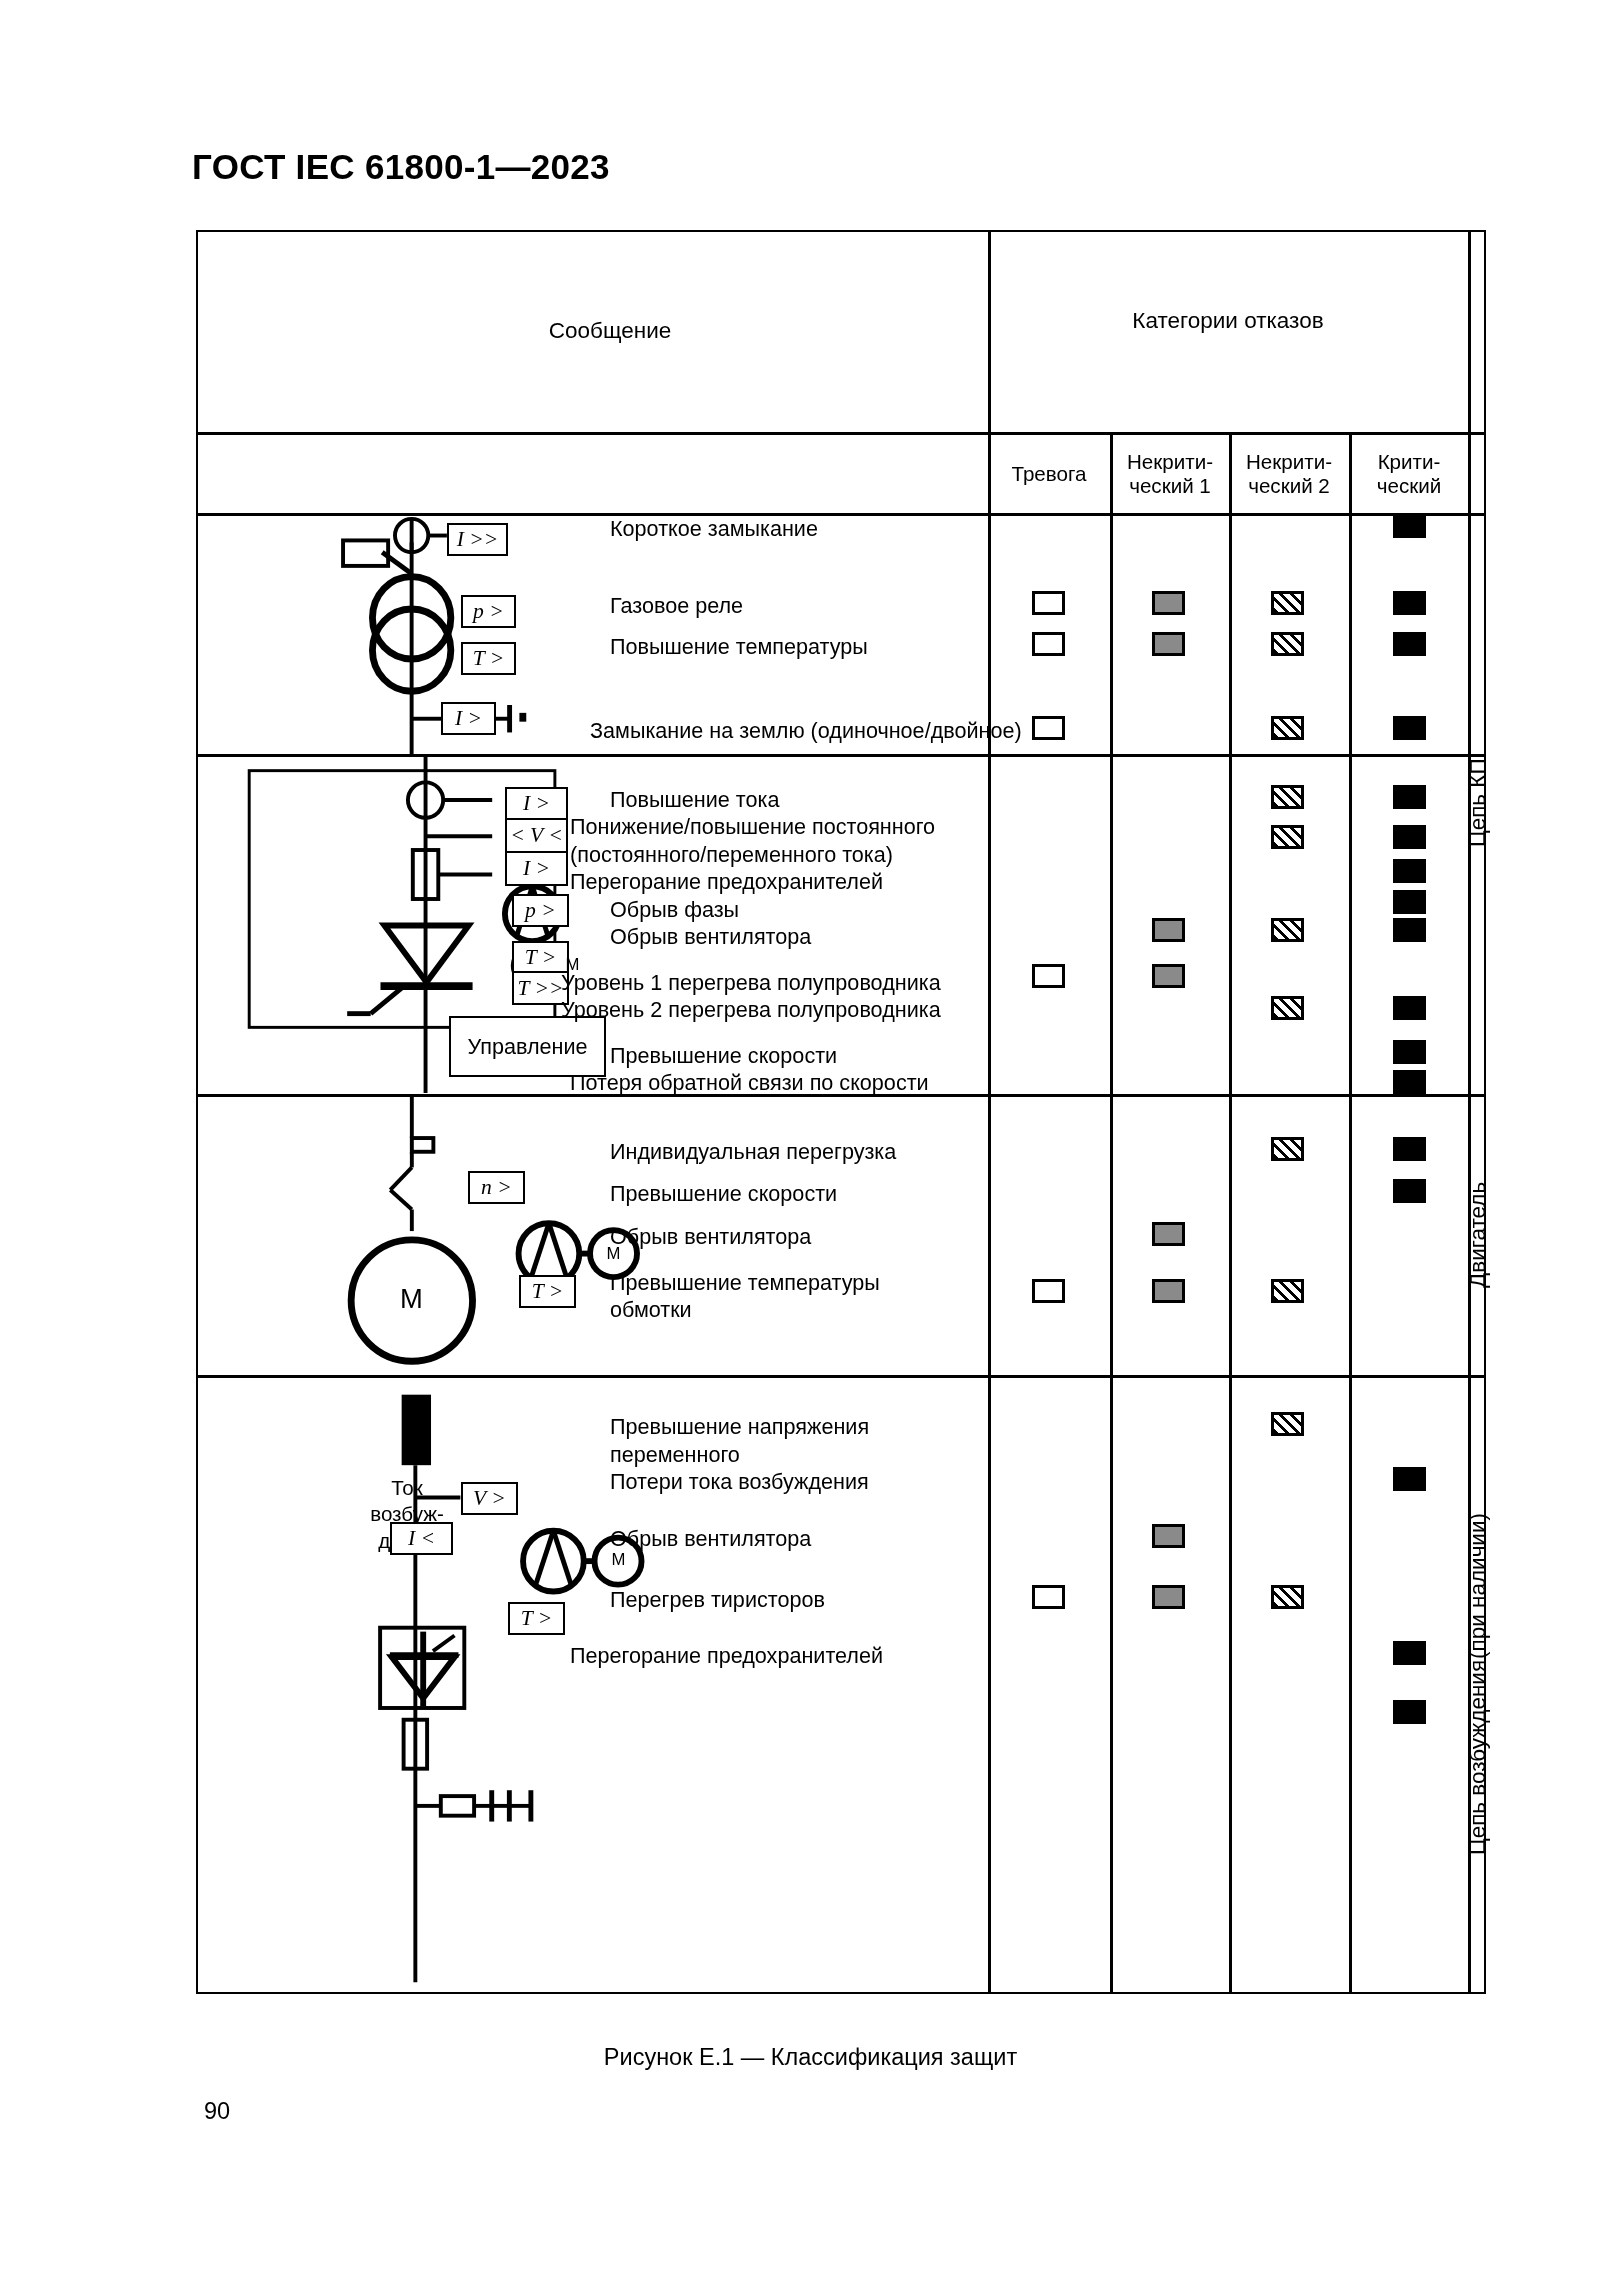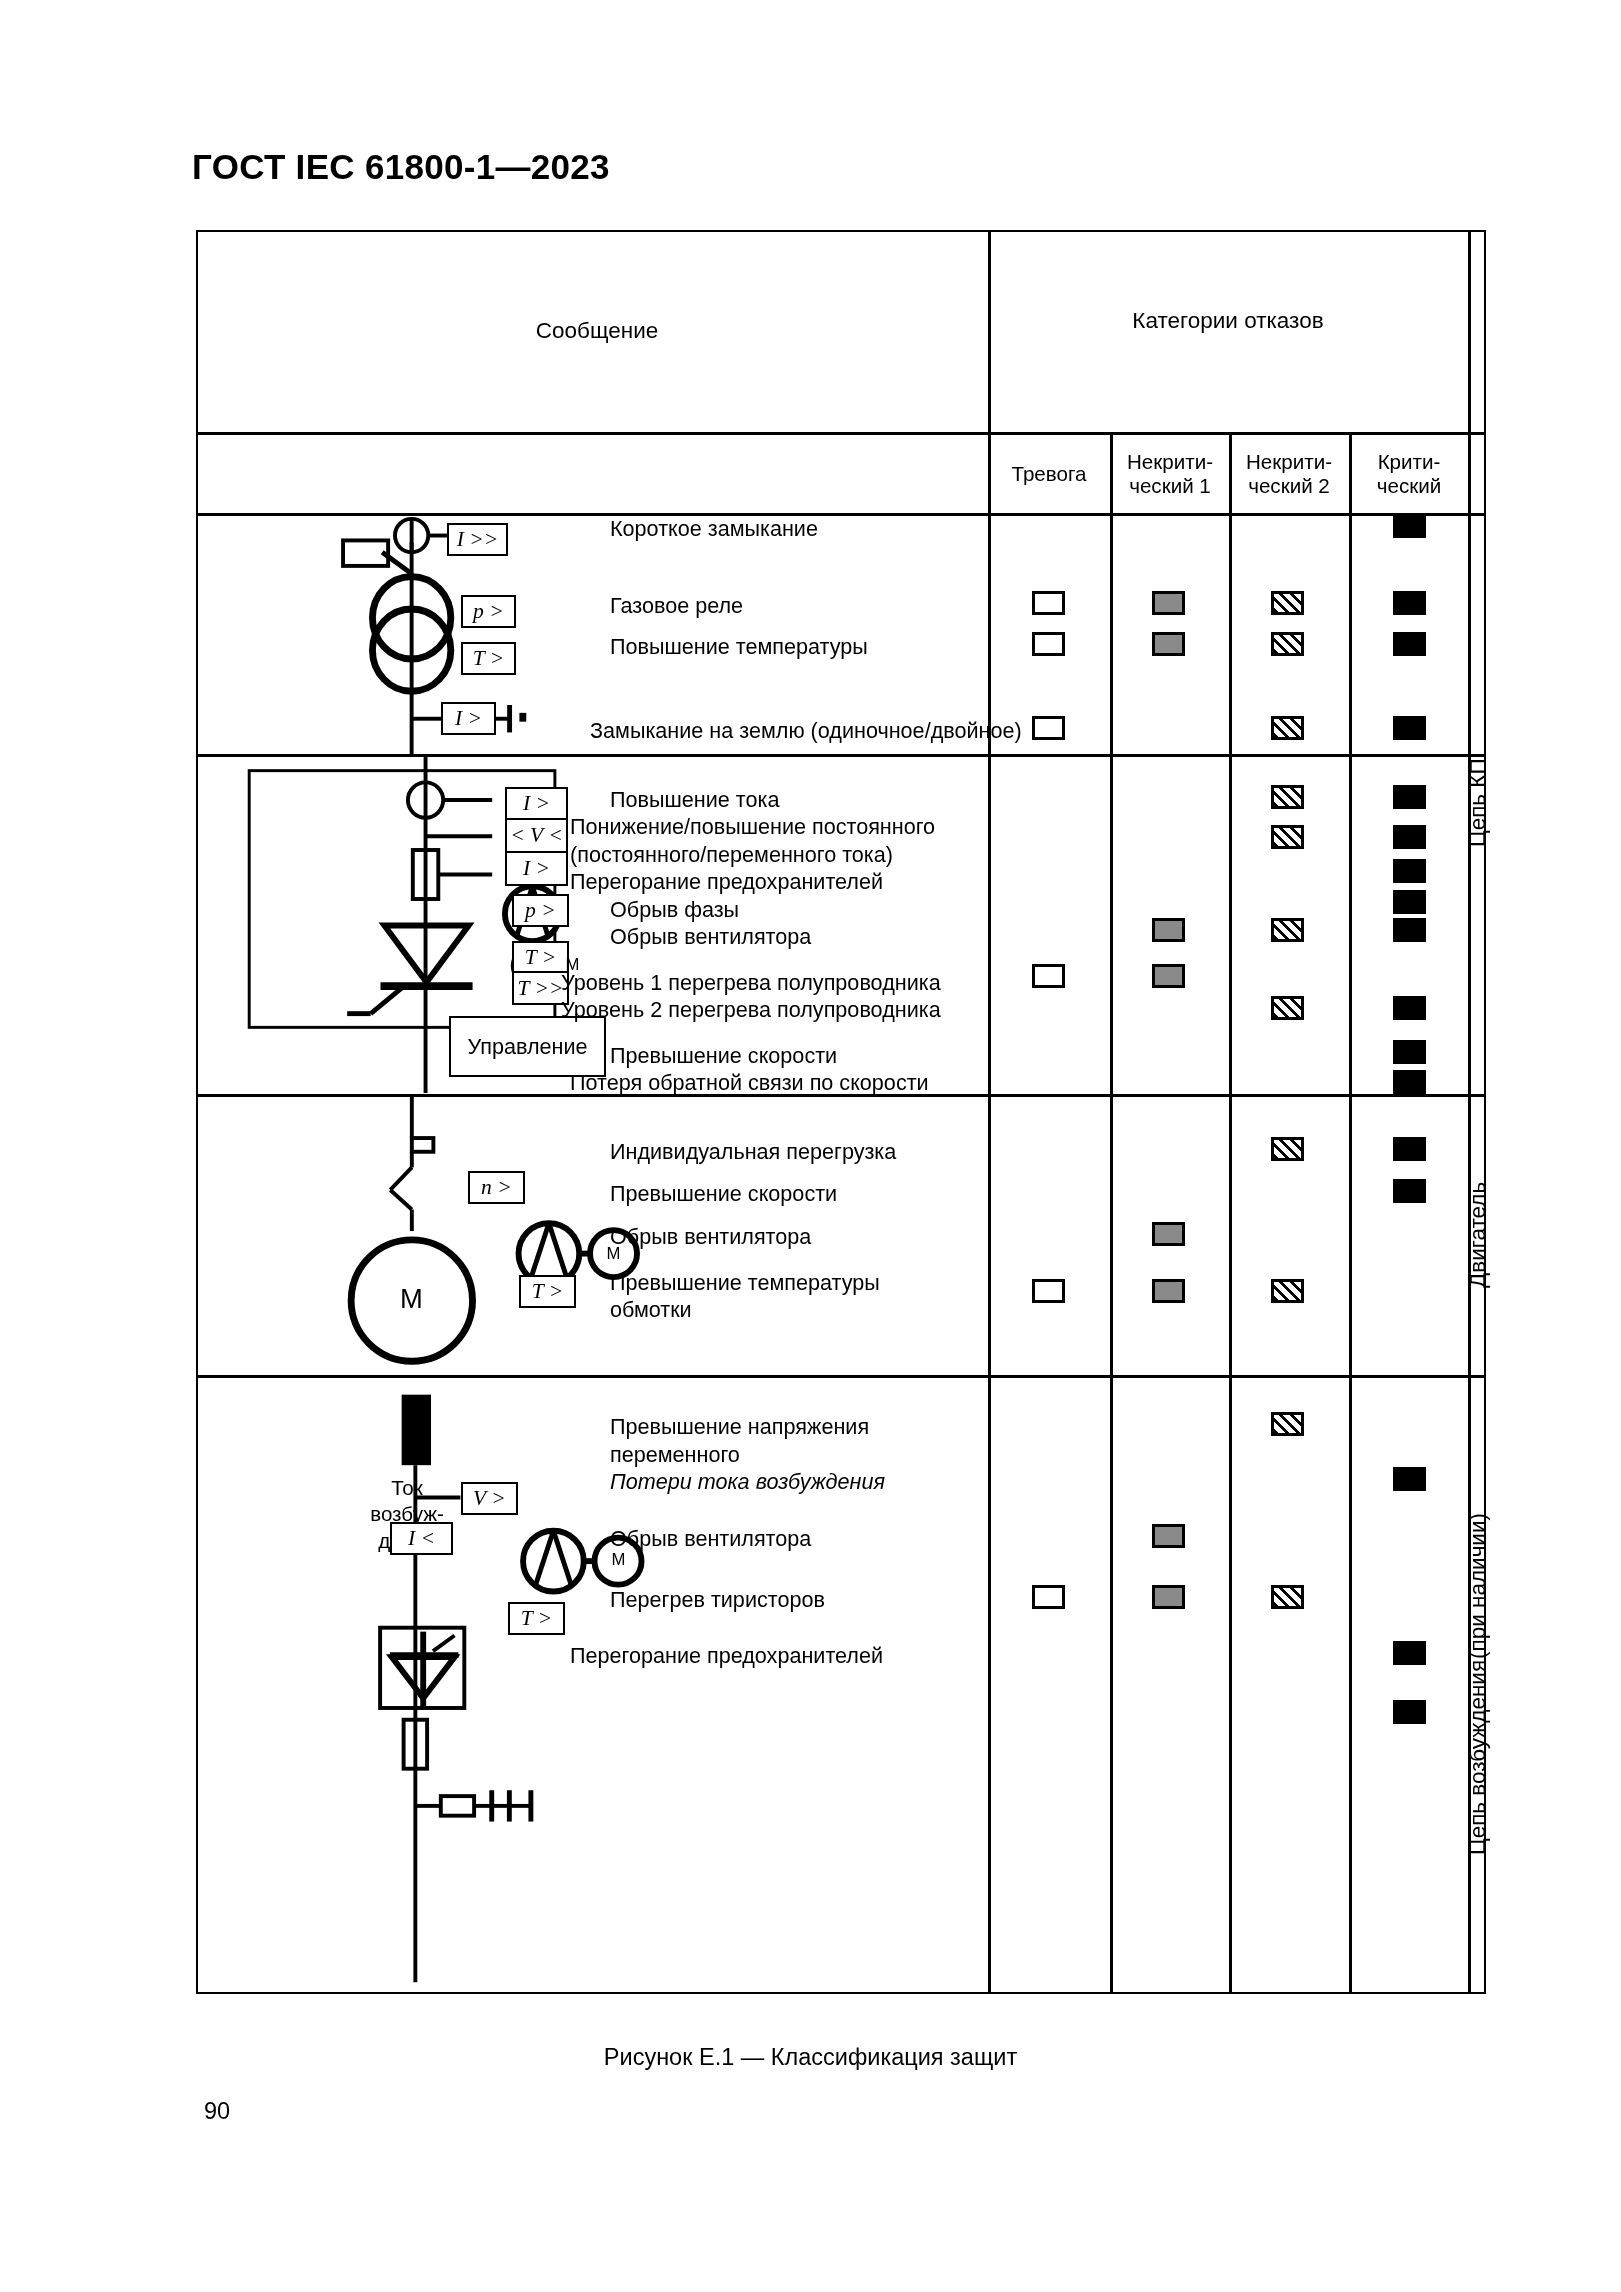--- a/index.html
+++ b/index.html
@@ -61,21 +61,21 @@
     <div class="vline" style="left:1270px;"></div>
 
     <div class="hline" style="top:200px;"></div>
     <div class="hline" style="top:281px;"></div>
     <div class="hline" style="top:522px;"></div>
     <div class="hline" style="top:862px;"></div>
     <div class="hline" style="top:1143px;"></div>
 
     <div class="vline" style="left:790px;top:0;height:200px;"></div>
 
-    <div class="hdr-title" style="left:4px;top:86px;width:790px;">Сообщение</div>
+    <div class="hdr-title" style="left:17px;top:86px;width:790px;">Сообщение</div>
 
     <div class="cat-title" style="left:790px;top:76px;width:480px;">Категории отказов</div>
 
     <div class="colhdr" style="left:790px;width:122px;">
       <span>Тревога</span>
     </div>
     <div class="colhdr" style="left:912px;width:120px;flex-direction:column;">
       <span>Некрити-</span>
       <span>ческий 1</span>
     </div>
@@ -312,21 +312,21 @@
     <div class="lbl" style="left:192px;top:1290px;width:63px;height:33px;">
       <span>I &lt;</span>
     </div>
     <div class="lbl" style="left:310px;top:1370px;width:57px;height:33px;">
       <span>T &gt;</span>
     </div>
     <div class="plain" style="left:401px;top:1318px;width:39px;font-size:16.7px;">M</div>
 
     <div class="msg" style="top:1182px;">Превышение напряжения</div>
     <div class="msg" style="top:1210px;">переменного</div>
-    <div class="msg" style="top:1237px;font-style:italic;">Потери тока возбуждения</div>
+    <div class="msg" style="top:1237px;">Потери тока возбуждения</div>
     <div class="msg" style="top:1294px;">Обрыв вентилятора</div>
     <div class="msg" style="top:1355px;">Перегрев тиристоров</div>
     <div class="msg" style="top:1411px;width:627px;left:372px;">Перегорание предохранителей</div>
 
     <div class="mk mk-hatch" style="left:1073px;top:1180px;"></div>
     <div class="mk mk-black" style="left:1195px;top:1235px;"></div>
     <div class="mk mk-gray" style="left:954px;top:1292px;"></div>
     <div class="mk mk-alarm" style="left:834px;top:1353px;"></div>
     <div class="mk mk-gray" style="left:954px;top:1353px;"></div>
     <div class="mk mk-hatch" style="left:1073px;top:1353px;"></div>

